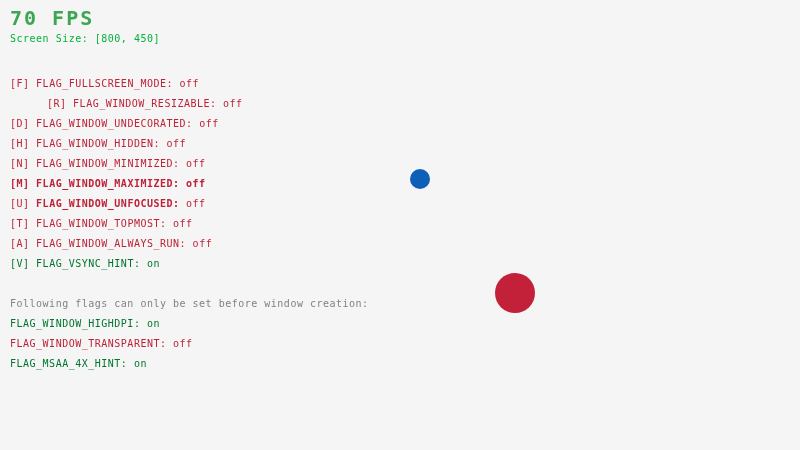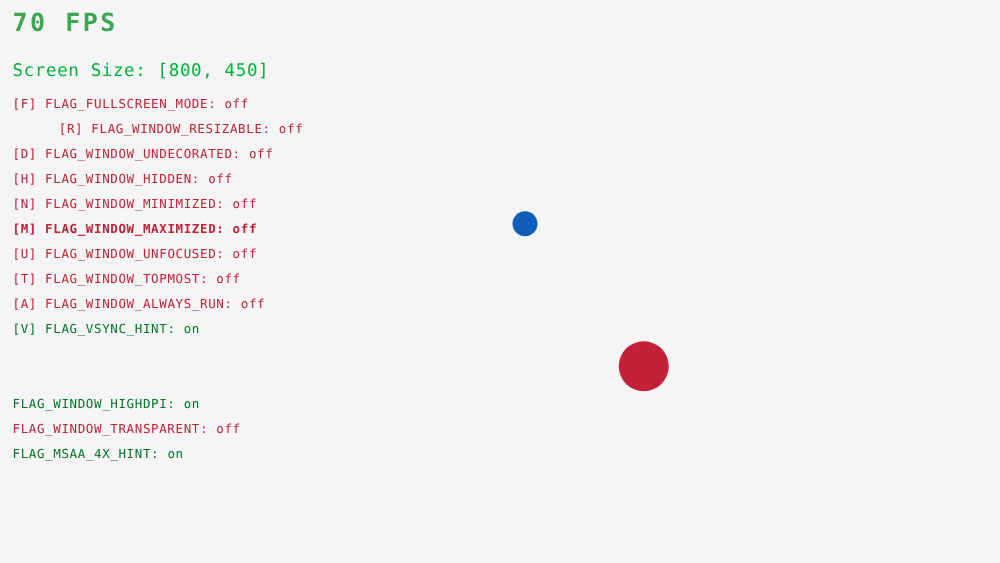--- a/index.html
+++ b/index.html
@@ -32,22 +32,22 @@
 
   #fps-counter {
     top: 8px;
     font-size: 20px;
     font-weight: bold;
     letter-spacing: 2px;
     color: #3ca652;
   }
 
   #screen-size-label {
-    top: 50px;
-    font-size: 14px;
+    top: 34px;
+    font-size: 10px;
     color: #00b33c;
   }
 
   .section-heading {
     font-size: 10px;
     color: #828282;
   }
 
   #heading-after {
     top: 59px;
@@ -97,26 +97,27 @@
   <div class="line" id="screen-size-label" style="color: rgb(0, 179, 60);">Screen Size: [800, 450]</div>
 
 
   <div id="runtime-flags-list">
       <div class="line flag-line" style="top: 79px;"><span class="flag-key flag-off" style="color: rgb(190, 34, 55);">[F]</span> <span class="flag-name flag-off" style="color: rgb(190, 34, 55);">FLAG_FULLSCREEN_MODE:</span> <span class="flag-value flag-off" style="color: rgb(190, 34, 55);">off</span></div>
       <div class="line flag-line" style="top: 99px; margin-left: 37px;"><span class="flag-key flag-off" style="color: rgb(190, 34, 55);">[R]</span> <span class="flag-name flag-off" style="color: rgb(190, 34, 55);">FLAG_WINDOW_RESIZABLE:</span> <span class="flag-value flag-off" style="color: rgb(190, 34, 55);">off</span></div>
       <div class="line flag-line" style="top: 119px;"><span class="flag-key flag-off" style="color: rgb(190, 34, 55);">[D]</span> <span class="flag-name flag-off" style="color: rgb(190, 34, 55);">FLAG_WINDOW_UNDECORATED:</span> <span class="flag-value flag-off" style="color: rgb(190, 34, 55);">off</span></div>
       <div class="line flag-line" style="top: 139px;"><span class="flag-key flag-off" style="color: rgb(190, 34, 55);">[H]</span> <span class="flag-name flag-off" style="color: rgb(190, 34, 55);">FLAG_WINDOW_HIDDEN:</span> <span class="flag-value flag-off" style="color: rgb(190, 34, 55);">off</span></div>
       <div class="line flag-line" style="top: 159px;"><span class="flag-key flag-off" style="color: rgb(190, 34, 55);">[N]</span> <span class="flag-name flag-off" style="color: rgb(190, 34, 55);">FLAG_WINDOW_MINIMIZED:</span> <span class="flag-value flag-off" style="color: rgb(190, 34, 55);">off</span></div>
       <div class="line flag-line" style="top: 179px; font-weight: bold;"><span class="flag-key flag-off" style="color: rgb(190, 34, 55);">[M]</span> <span class="flag-name flag-off" style="color: rgb(190, 34, 55);">FLAG_WINDOW_MAXIMIZED:</span> <span class="flag-value flag-off" style="color: rgb(190, 34, 55);">off</span></div>
-      <div class="line flag-line" style="top: 199px;"><span class="flag-key flag-off" style="color: rgb(190, 34, 55);">[U]</span> <span class="flag-name flag-off" style="color: rgb(190, 34, 55);">FLAG_WINDOW_UNFOCUSED:</span> <span class="flag-value flag-off" style="color: rgb(190, 34, 55);">off</span></div>
+      <div class="line flag-line" style="top: 199px;"><span class="flag-key flag-off" style="color: rgb(190, 34, 55);">[U]</span> <span class="flag-name flag-off" style="color: rgb(190, 34, 55); font-weight: bold;">FLAG_WINDOW_UNFOCUSED:</span> <span class="flag-value flag-off" style="color: rgb(190, 34, 55);">off</span></div>
       <div class="line flag-line" style="top: 219px;"><span class="flag-key flag-off" style="color: rgb(190, 34, 55);">[T]</span> <span class="flag-name flag-off" style="color: rgb(190, 34, 55);">FLAG_WINDOW_TOPMOST:</span> <span class="flag-value flag-off" style="color: rgb(190, 34, 55);">off</span></div>
       <div class="line flag-line" style="top: 239px;"><span class="flag-key flag-off" style="color: rgb(190, 34, 55);">[A]</span> <span class="flag-name flag-off" style="color: rgb(190, 34, 55);">FLAG_WINDOW_ALWAYS_RUN:</span> <span class="flag-value flag-off" style="color: rgb(190, 34, 55);">off</span></div>
       <div class="line flag-line" style="top: 259px;"><span class="flag-key flag-on" style="color: rgb(0, 117, 44);">[V]</span> <span class="flag-name flag-on" style="color: rgb(0, 117, 44);">FLAG_VSYNC_HINT:</span> <span class="flag-value flag-on" style="color: rgb(0, 117, 44);">on</span></div>
     </div>
 
+  <div class="line section-heading" id="heading-before" style="color: rgb(130, 130, 130);">Following flags can only be set before window creation:</div>
 
   <div id="creation-flags-list">
       <div class="line flag-line" style="top: 319px;"><span class="flag-name flag-on" style="color: rgb(0, 117, 44);">FLAG_WINDOW_HIGHDPI:</span> <span class="flag-value flag-on" style="color: rgb(0, 117, 44);">on</span></div>
       <div class="line flag-line" style="top: 339px;"><span class="flag-name flag-off" style="color: rgb(190, 34, 55);">FLAG_WINDOW_TRANSPARENT:</span> <span class="flag-value flag-off" style="color: rgb(190, 34, 55);">off</span></div>
       <div class="line flag-line" style="top: 359px;"><span class="flag-name flag-on" style="color: rgb(0, 117, 44);">FLAG_MSAA_4X_HINT:</span> <span class="flag-value flag-on" style="color: rgb(0, 117, 44);">on</span></div>
     </div>
 
   <div class="ball" id="ball-blue" style="width: 20px; height: 20px; left: 410px; top: 169px; background: rgb(14, 95, 184);"></div>
   <div class="ball" id="ball-red" style="width: 40px; height: 40px; left: 495px; top: 273px; background: rgb(195, 32, 57);"></div>
 

